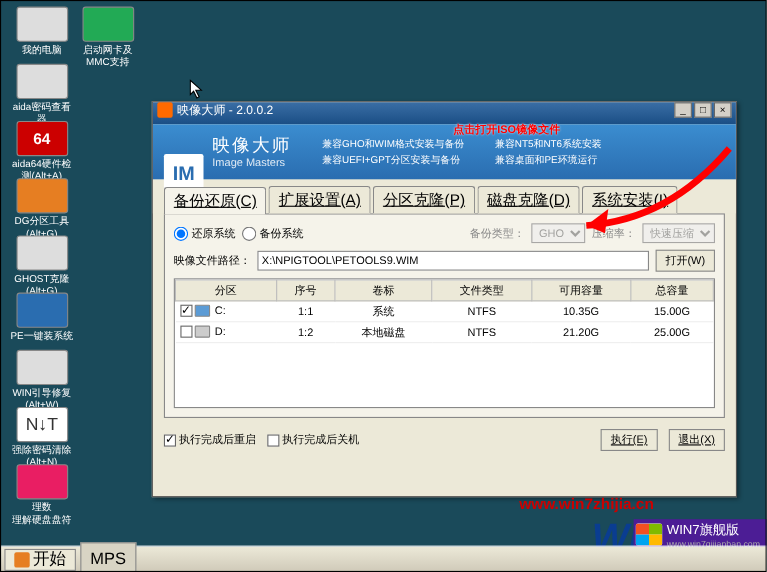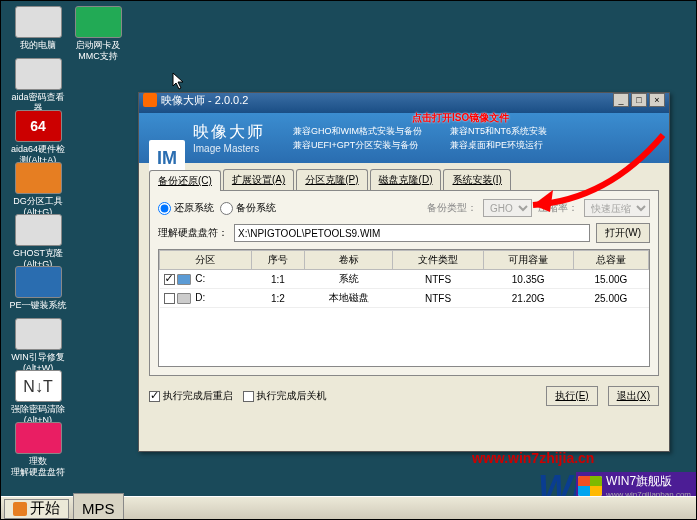--- a/index.html
+++ b/index.html
@@ -31,21 +31,21 @@
 
   .banner { height: 50px; background: linear-gradient(#3b8dd0,#2a6db0); color: #fff; display: flex; align-items: center; padding: 0 10px; gap: 8px; position: relative; }
   .banner .logo { width: 36px; height: 36px; background: #fff; color: #2a6db0; font-weight: bold; font-size: 18px; display: flex; align-items: center; justify-content: center; border-radius: 2px; margin-top: 40px; }
   .banner .brand .cn { font-size: 16px; letter-spacing: 2px; }
   .banner .brand .en { font-size: 10px; opacity: .85; }
   .banner .desc { margin-left: 20px; font-size: 9px; line-height: 14px; }
 
   .callout { position: absolute; left: 412px; top: 111px; color: #f00; font-size: 10px; font-weight: bold; z-index: 5; text-shadow: 0 0 2px #fff; }
   .arrow { position: absolute; left: 498px; top: 130px; width: 170px; height: 90px; z-index: 4; pointer-events:none; }
 
-  .tabs { display: flex; padding: 6px 10px 0; gap: 2px; font-size: 10px; background:#ece9d8; }
+  .tabs { display: flex; padding: 6px 10px 0; gap: 2px; font-size: 14px; background:#ece9d8; }
   .tab { padding: 3px 8px; border: 1px solid #888; border-bottom: none; background: #ece9d8; border-radius: 3px 3px 0 0; cursor: pointer; }
   .tab.active { background: #f5f3ea; position: relative; top: 1px; }
 
   .panel { margin: 0 10px 6px; padding: 8px; background: #f5f3ea; border: 1px solid #888; font-size: 10px; }
   .row { display: flex; align-items: center; gap: 6px; margin-bottom: 6px; }
   .row label { display: flex; align-items: center; gap: 3px; }
   .row .spacer { flex: 1; }
   .sel { height: 18px; font-size: 10px; border: 1px solid #888; background: #eee; padding: 0 2px; }
   .pathbox { flex: 1; height: 18px; border: 1px solid #888; background: #fff; padding: 0 3px; font-size: 10px; }
   .btn { height: 20px; padding: 0 8px; border: 1px solid #888; background: #ece9d8; font-size: 10px; cursor: pointer; }
@@ -190,21 +190,21 @@
           <span>备份系统</span>
         </label>
       <div class="spacer"></div>
       <span style="color:#888">备份类型：</span>
       <select class="sel" disabled=""><option>GHO</option></select>
       <span style="color:#888">压缩率：</span>
       <select class="sel" disabled=""><option>快速压缩</option></select>
     </div>
 
     <div class="row">
-      <span>理解硬盘盘符：</span>
+      <span>映像文件路径：</span>
       <input class="pathbox" value="X:\NPIGTOOL\PETOOLS9.WIM" style="">
       <button class="btn"><span>打开(W)</span></button>
     </div>
 
     <div class="tablewrap">
       <table>
         <thead>
             <tr id="thead-row">
               <th>分区</th>
               <th>序号</th>

